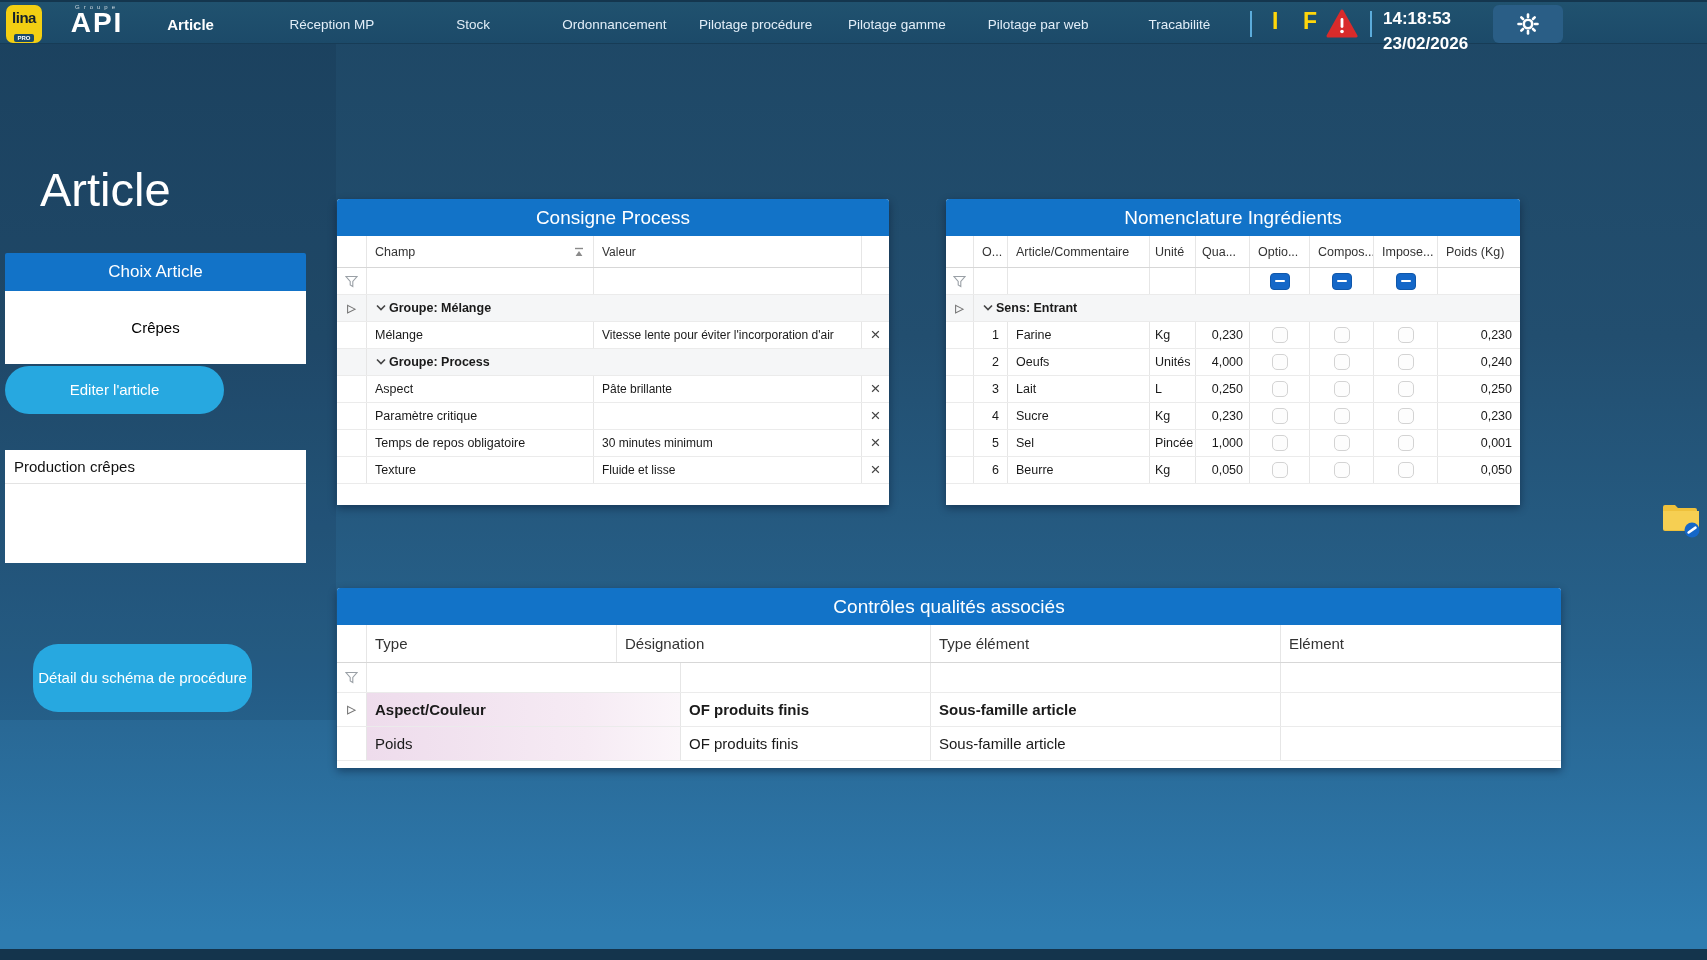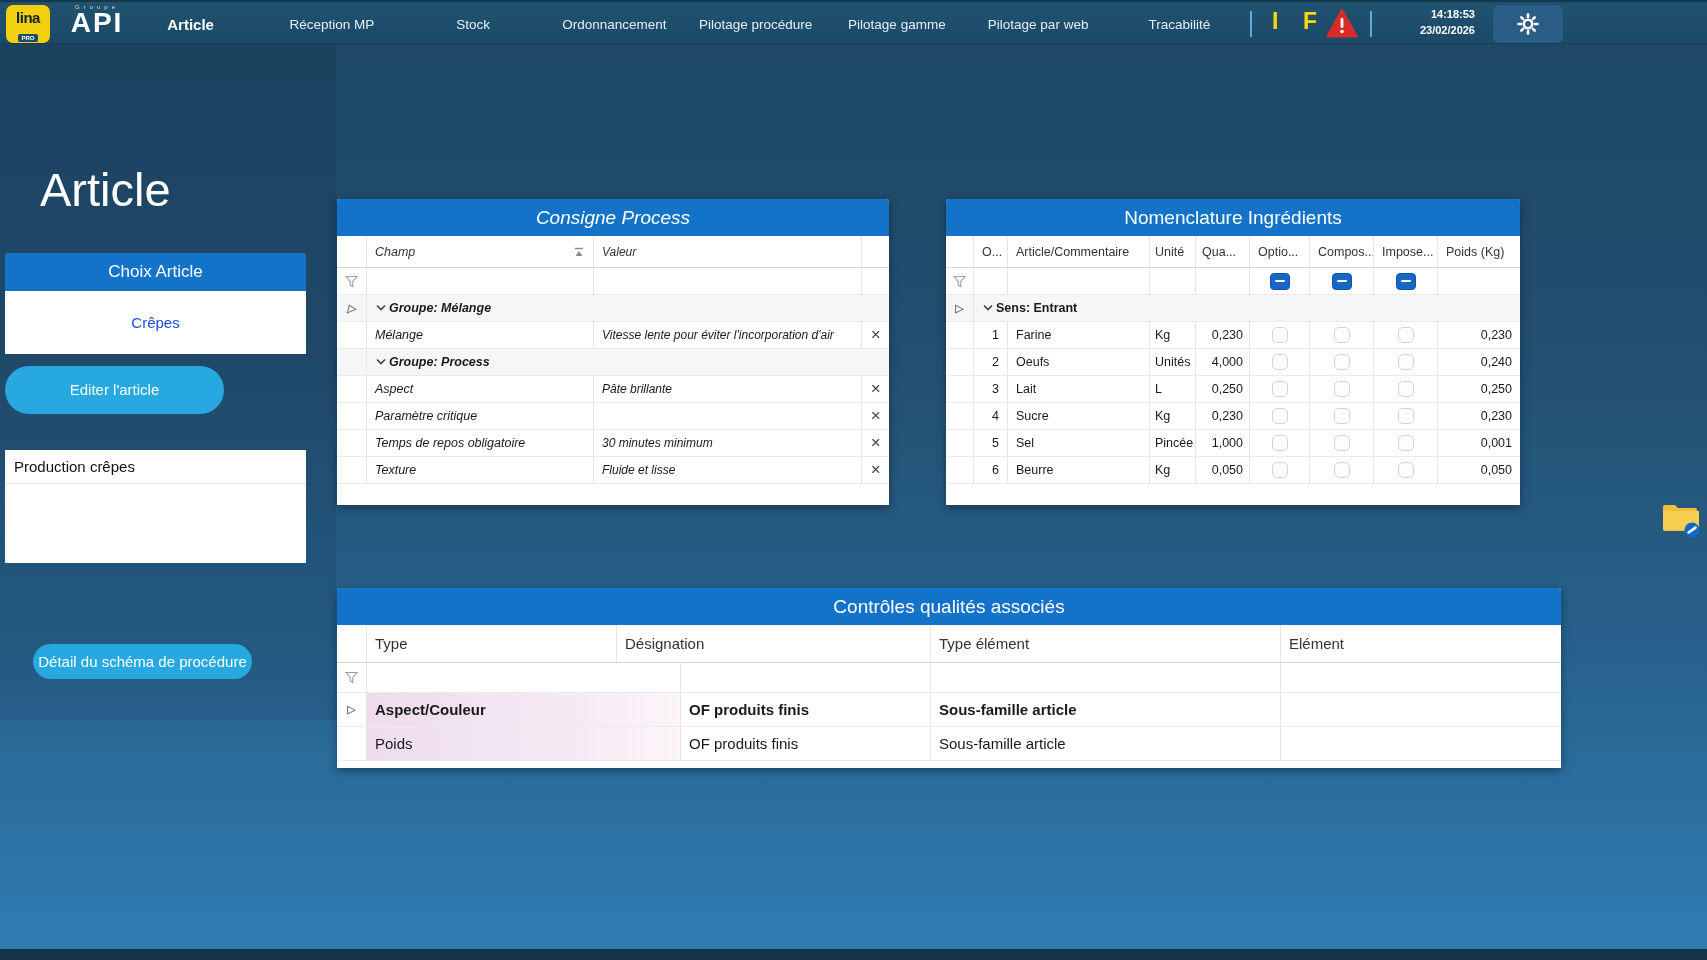--- a/index.html
+++ b/index.html
@@ -10,79 +10,79 @@
     background:linear-gradient(180deg,#1e4765 0%,#224e6f 35%,#27628c 68%,#2d77aa 92%,#2e7cb0 97%);
   }
   .left-shade { position:absolute; left:0; top:44px; width:336px; height:676px;
     background:rgba(8,18,38,.10); }
   .bottom-strip { position:absolute; left:0; bottom:0; width:100%; height:11px; background:#14344c; }
 
   
   .nav { position:absolute; top:0; left:0; width:100%; height:44px;
     background:linear-gradient(180deg,#20526f,#1c4a69);
     border-top:2px solid #14364e; border-bottom:1px solid #173c56; z-index:10; }
-  .logo-lina { position:absolute; left:6px; top:3px; width:44px; height:38px;
+  .logo-lina { position:absolute; left:6px; top:3px; width:36px; height:38px;
     background:#f3cf12; border-radius:7px; text-align:center; }
   .logo-lina .lina { display:block; font-size:15px; font-weight:800; color:#15202b; margin-top:4px; letter-spacing:-.5px;}
   .logo-lina .pro { display:inline-block; font-size:6px; font-weight:700; color:#fff;
     background:#1c4a69; border-radius:2px; padding:1px 3px; margin-top:0px; }
   .logo-api { position:absolute; left:56px; top:2px; width:82px; text-align:center; color:#fff; }
   .logo-api .groupe { display:block; font-size:6px; letter-spacing:4px; opacity:.75; }
   .logo-api .api { display:block; font-size:28px; font-weight:600; letter-spacing:2px; line-height:.95; }
   .nav-items { position:absolute; left:120px; top:0; width:1130px; height:44px; display:flex; }
   .nav-item { flex:1; display:flex; align-items:center; justify-content:center;
     color:#e2eef8; font-size:13.5px; cursor:pointer; white-space:nowrap; }
   .nav-item.active { color:#fff; font-weight:700; font-size:15px; }
   .nav-sep { position:absolute; top:9px; width:2px; height:26px; background:#5cacdb; }
   .ind { position:absolute; top:6px; color:#ffd60a; font-weight:800; font-size:23px; }
   .warn-tri { position:absolute; left:1326px; top:7px; }
-  .clock { position:absolute; left:1383px; top:5px; width:92px; text-align:right;
-    color:#fff; font-size:11px; font-weight:700; line-height:1.45; }
+  .clock { position:absolute; left:1383px; top:5px; width:92px; text-align:left;
+    color:#fff; font-size:17px; font-weight:700; line-height:1.45; }
   .gear-btn { position:absolute; left:1493px; top:3px; width:70px; height:38px;
     background:#2a5e86; border-radius:6px; display:flex; align-items:center; justify-content:center; cursor:pointer; }
 
   
   .page-title { position:absolute; left:40px; top:162px; font-size:47px; font-weight:400; color:#fff; }
   .panel { position:absolute; left:5px; width:301px; }
   .panel-head { background:#1273c8; color:#fff; display:flex; align-items:center; justify-content:center; }
   .choix { top:253px; }
   .choix .panel-head { height:38px; font-size:17px; font-weight:500; border-radius:2px 2px 0 0; }
-  .choix .panel-body { background:#fff; height:63px; display:flex; align-items:center; justify-content:center;
-    font-size:15px; color:#1d4ed8; cursor:pointer; }
+  .choix .panel-body { background:#fff; height:73px; display:flex; align-items:center; justify-content:center;
+    font-size:15px; color:#000000; cursor:pointer; }
   .etapes { top:450px; }
   .etapes .panel-head { height:47px; font-size:19px; font-weight:500; border-radius:10px 10px 0 0; }
   .etapes .panel-body { background:#fff; height:113px; }
   .etapes .step { height:34px; display:flex; align-items:center; padding-left:9px;
     font-size:15px; color:#111; border-bottom:1px solid #e3e3e3; cursor:pointer; }
   .btn { position:absolute; background:#27a8e0; color:#fff; border:none; border-radius:25px;
     display:flex; align-items:center; justify-content:center; text-align:center;
     font-size:15px; font-family:inherit; cursor:pointer; line-height:1.2; }
   .btn-edit { left:5px; top:366px; width:219px; height:48px; }
-  .btn-detail { left:33px; top:644px; width:219px; height:35px; }
+  .btn-detail { left:33px; top:644px; width:219px; height:68px; }
 
   
   .tbl { position:absolute; background:#fff; box-shadow:0 3px 9px rgba(0,10,30,.42); border-radius:3px 3px 0 0; }
   .tbl-title { height:37px; background:#1273c8; color:#fff; font-size:19px; font-weight:500;
     display:flex; align-items:center; justify-content:center; border-radius:3px 3px 0 0; }
   .trow { display:flex; align-items:stretch; font-size:12.5px; color:#1a1a1a; border-bottom:1px solid #ebebeb; }
   .thead-row { height:32px; color:#333; border-bottom:1px solid #d7d7d7; }
   .filter-row { height:27px; }
   .row { height:27px; }
   .cell { display:flex; align-items:center; padding:0 8px; overflow:hidden; white-space:nowrap; }
   .gutter { width:30px; flex:none; display:flex; align-items:center; justify-content:center;
     border-right:1px solid #e6e6e6; color:#8a8a8a; }
   .group-row { background:#f5f6f7; font-weight:700; }
   .group-cell { flex:1; gap:2px; }
   .expander { color:#777; font-size:11px; }
   .num { justify-content:flex-end; }
   .vline { border-right:1px solid #e6e6e6; }
   .x-btn { color:#444; font-size:17px; justify-content:center; cursor:pointer; }
 
   
-  .consigne { left:337px; top:199px; width:552px; height:306px;font-style:italic; }
+  .consigne { left:337px; top:199px; width:552px; height:306px; }
   .c-champ { width:227px; flex:none; justify-content:space-between; }
   .c-valeur { width:267px; flex:none; font-size:12px; }
   .c-x { width:28px; flex:none; border-left:1px solid #e6e6e6; }
 
   
   .nomen { left:946px; top:199px; width:574px; height:306px; }
   .n-gut { width:28px; }
   .n-o { width:34px; flex:none; }
   .n-article { width:142px; flex:none; }
   .n-unite { width:46px; flex:none; padding:0 5px; }

